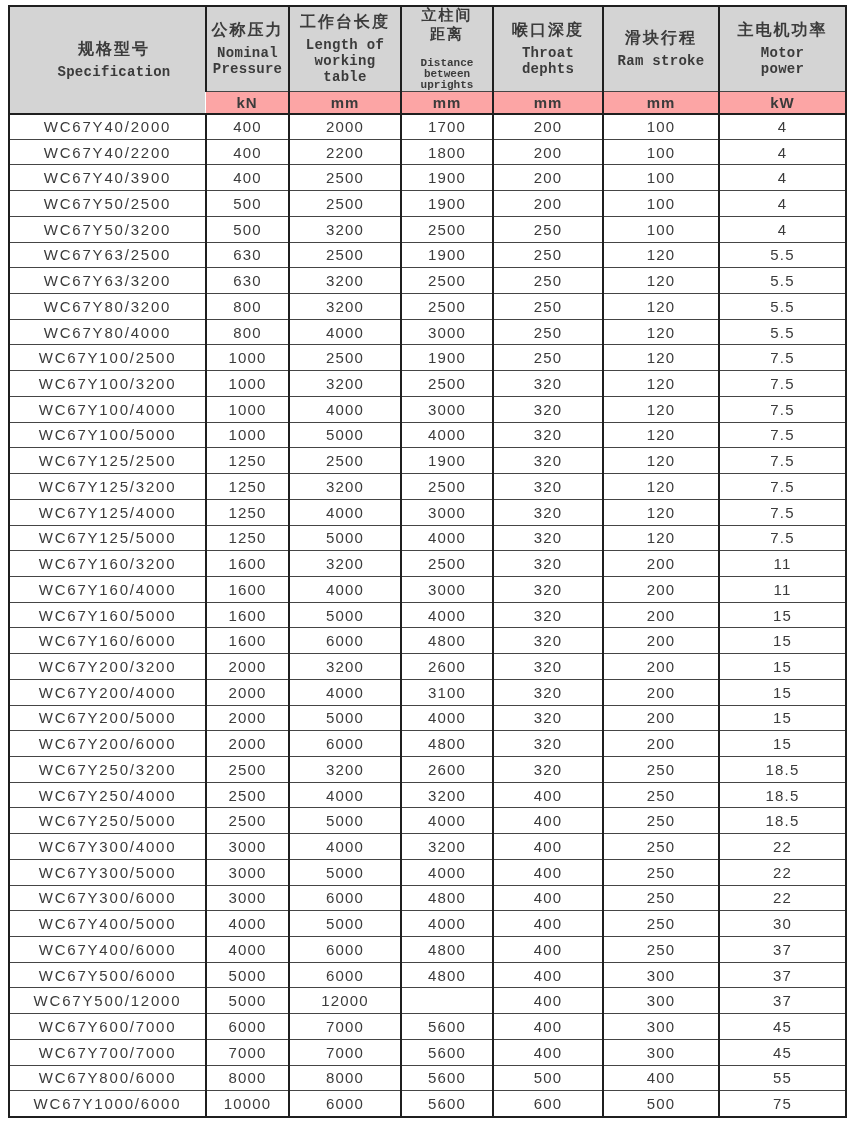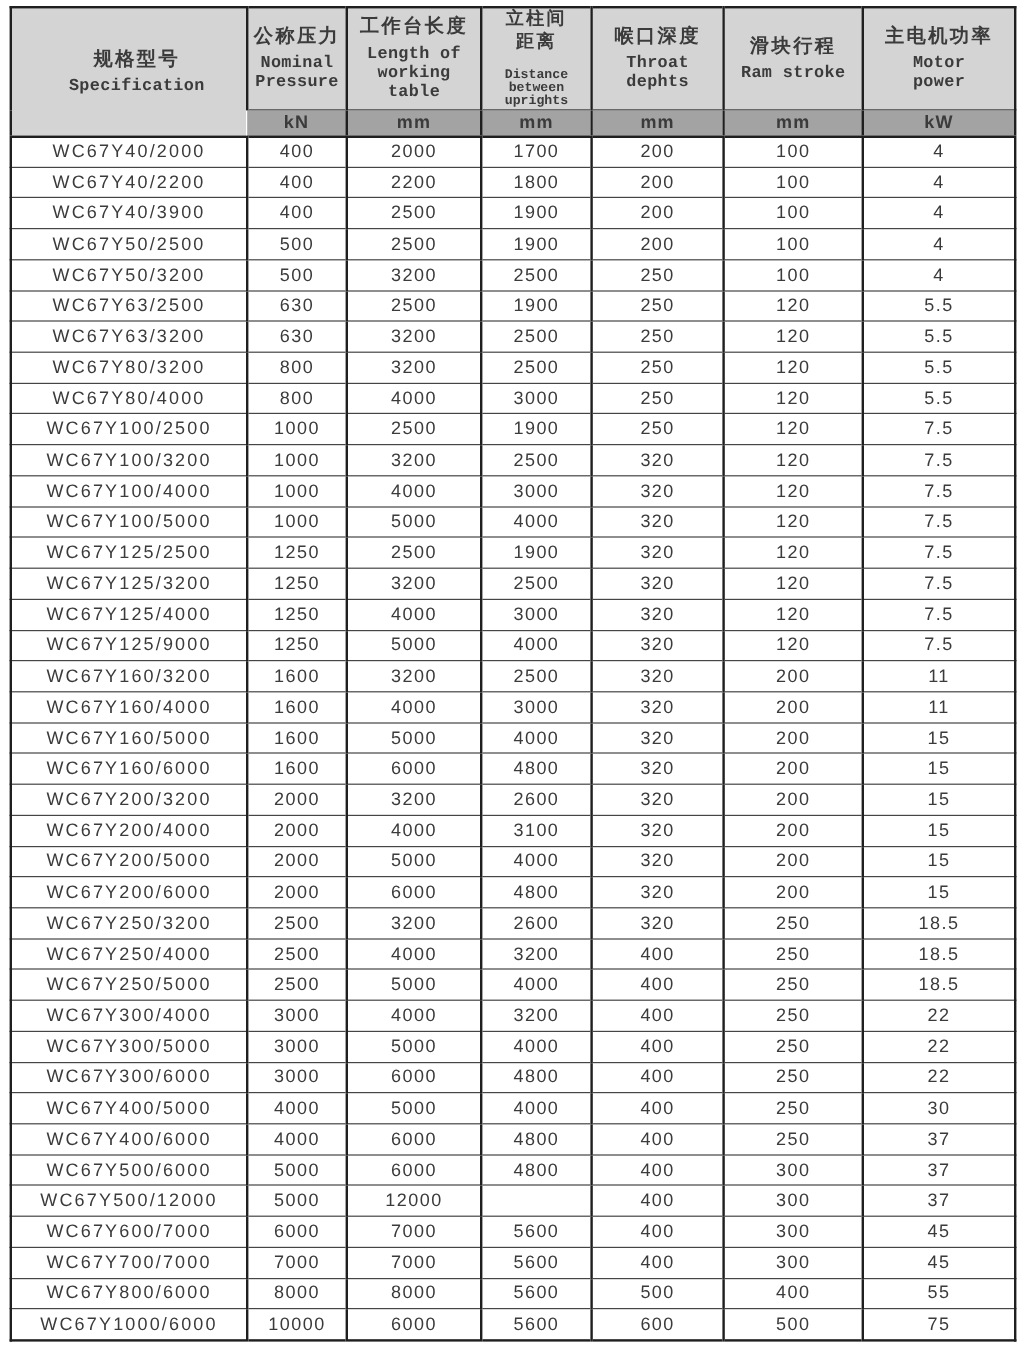--- a/index.html
+++ b/index.html
@@ -48,21 +48,21 @@
     background:var(--header-bg);
     height:83px;
     font-weight:bold;
     border-bottom:1.5px solid var(--border-row);
     font-family:Liberation Mono, monospace;
   }
   thead .hdr-units td{
     height:22px;
     font-weight:bold;
     font-size:15px;
-    background:#a3a3a3;
+    background:#fca5a5;
     border-bottom:2.5px solid var(--border-strong);
     letter-spacing:1px;
   }
   th.col-spec{
     background:var(--header-bg);
     border-bottom:2.5px solid var(--border-strong) !important;
     padding-left:15px;
   }
   .zh{
     display:block;
@@ -299,21 +299,21 @@
         <tr>
           <td class="spec-col">WC67Y125/4000</td>
           <td>1250</td>
           <td>4000</td>
           <td>3000</td>
           <td>320</td>
           <td>120</td>
           <td>7.5</td>
         </tr>
         <tr>
-          <td class="spec-col">WC67Y125/9000</td>
+          <td class="spec-col">WC67Y125/5000</td>
           <td>1250</td>
           <td>5000</td>
           <td>4000</td>
           <td>320</td>
           <td>120</td>
           <td>7.5</td>
         </tr>
         <tr>
           <td class="spec-col">WC67Y160/3200</td>
           <td>1600</td>

